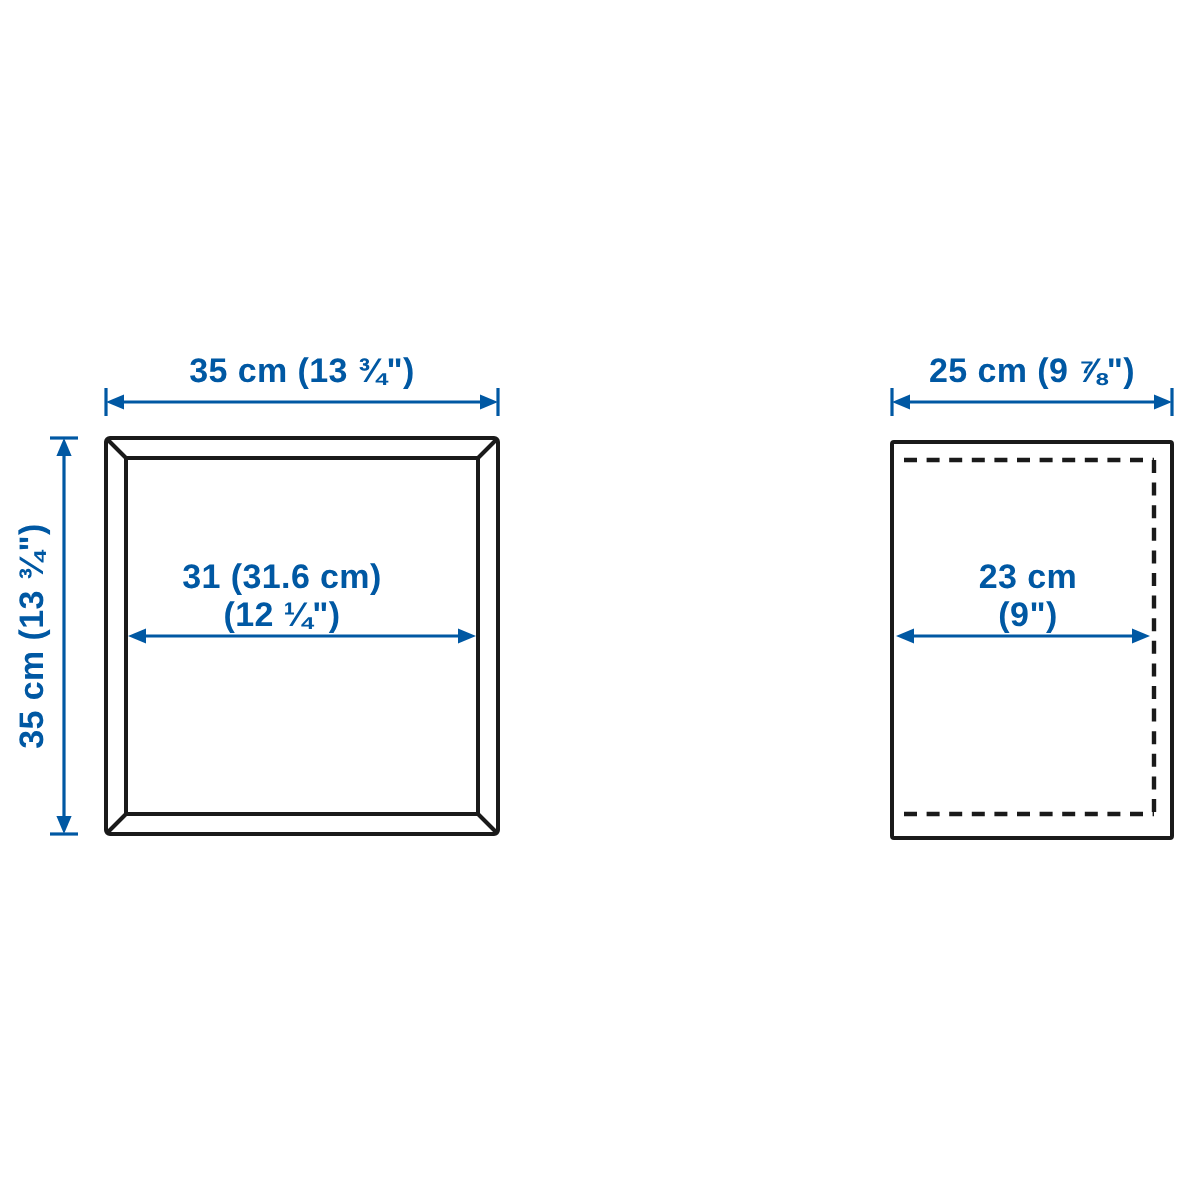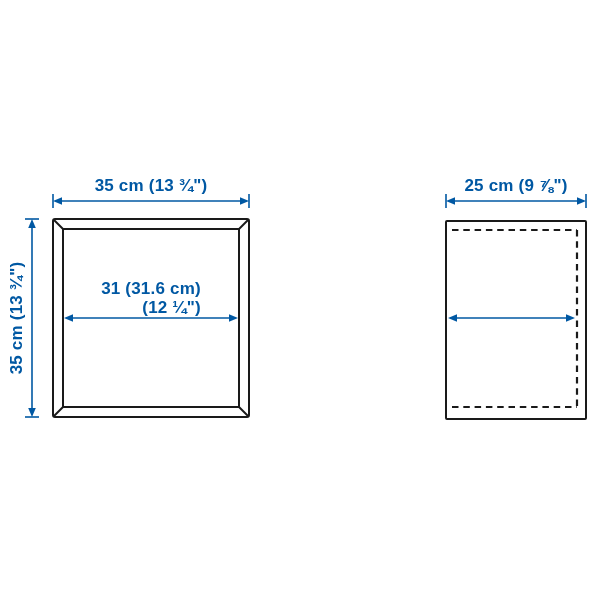--- a/index.html
+++ b/index.html
@@ -93,21 +93,25 @@
       <line class="dim" x1="454" y1="318" x2="569" y2="318"></line>
       <polygon class="head" points="448,318 457,314.2 457,321.8"></polygon>
       <polygon class="head" points="575,318 566,314.2 566,321.8"></polygon>
     </g>
   </svg>
 
   <div class="lbl lbl-center" style="left:151px;top:176px;">35 cm (13 ¾")</div>
 
   <div class="lbl lbl-vert" style="left:16px;top:318px;">35 cm (13 ¾")</div>
 
-  <div class="lbl lbl-center" style="left:151px;top:279px;text-align:right;">
+  <div class="lbl lbl-center" style="left:141px;top:279px;">
     <div>31 (31.6 cm)</div>
     <div>(12 ¼")</div>
   </div>
 
   <div class="lbl lbl-center" style="left:516px;top:176px;">25 cm (9 ⅞")</div>
 
+  <div class="lbl lbl-center" style="left:514px;top:279px;">
+    <div>23 cm</div>
+    <div>(9")</div>
+  </div>
 
 </div>
 
 </body></html>

